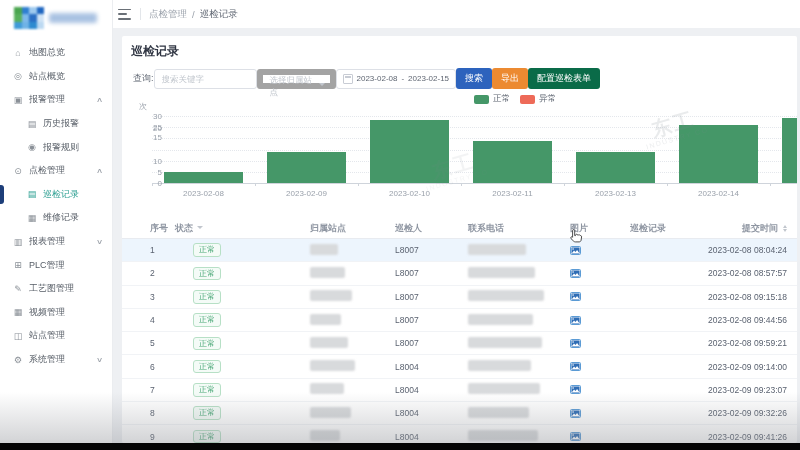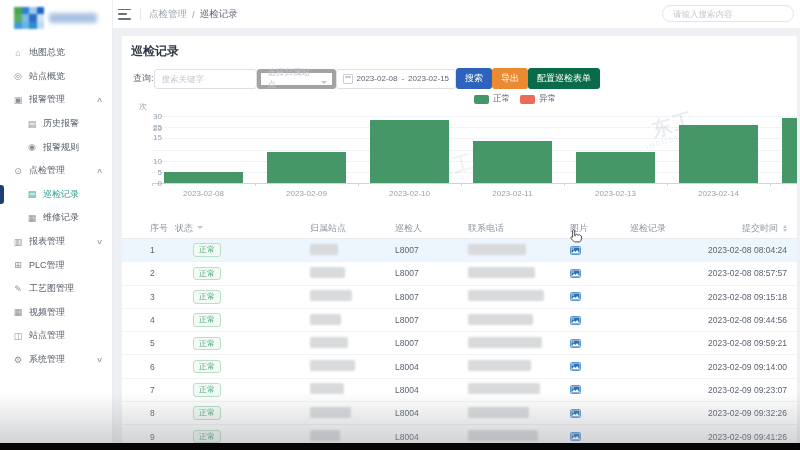--- a/index.html
+++ b/index.html
@@ -31,21 +31,21 @@
   #topsearch{position:absolute;right:6px;top:5px;width:132px;height:17px;border:1px solid #e0e3e8;border-radius:9px;background:#fff;font-size:8.5px;color:#5f6672;padding:0 10px;outline:none;box-sizing:border-box;}
   #topsearch::placeholder{color:#c3c8cf;}
 
   
   #card{position:absolute;left:122px;top:36px;width:675px;height:407px;background:#fff;border-radius:2px;overflow:hidden;z-index:1;}
   #page-title{margin:0;padding:7px 0 0 9px;font-size:12px;font-weight:bold;color:#2f3542;}
   #filters{display:flex;align-items:center;margin:8px 0 0 11px;font-size:9px;color:#5f6672;}
   .f-label{flex:none;}
   #kw-input{width:103px;height:20px;border:1px solid #dde0e6;border-radius:3px;font-size:8.5px;padding:0 7px;color:#5f6672;outline:none;box-sizing:border-box;flex:none;}
   #kw-input::placeholder{color:#c1c6cd;}
-  .f-select{position:relative;height:20px;border:4px solid #a3a3a3;border-radius:3px;display:flex;align-items:center;padding:0 16px 0 7px;color:#c1c6cd;font-size:8.5px;box-sizing:border-box;flex:none;cursor:pointer;background:#fff;}
+  .f-select{position:relative;height:20px;border:6px solid #a3a3a3;border-radius:3px;display:flex;align-items:flex-start;padding:0 16px 0 7px;color:#c1c6cd;font-size:8.5px;box-sizing:border-box;flex:none;cursor:pointer;background:#fff;}
   .caret-down{width:0;height:0;border:3px solid transparent;border-top:3.5px solid #c1c6cd;display:inline-block;position:absolute;right:5px;top:8px;}
   #date-range{height:20px;border:1px solid #dde0e6;border-radius:3px;display:flex;align-items:center;gap:4px;padding:0 6px;font-size:8px;color:#5f6672;box-sizing:border-box;flex:none;cursor:pointer;background:#fff;}
   .cal-icon{width:8px;height:8px;border:1px solid #c8ccd4;border-radius:1px;position:relative;flex:none;}
   .cal-icon::before{content:'';position:absolute;top:1.5px;left:1px;right:1px;height:1.5px;background:#c8ccd4;}
   .btn{height:21px;border:none;border-radius:3px;color:#fff;font-size:9px;padding:0 9px;cursor:pointer;flex:none;font-family:inherit;}
   #btn-search{background:#2d63bd;}
   #btn-export{background:#ec8a31;}
   #btn-config{background:#0a6b48;}
 
   
@@ -63,21 +63,21 @@
   .xtick{position:absolute;width:1px;height:3px;background:#cfd4db;top:90px;}
   .watermark{position:absolute;color:#7e8891;opacity:.16;transform:rotate(-16deg);text-align:center;pointer-events:none;line-height:1.1;}
   .watermark .wm-zh{font-size:20px;font-weight:bold;letter-spacing:2px;}
   .watermark .wm-en{font-size:7px;letter-spacing:1.5px;}
   #wm2{opacity:.09;}
 
   
   #tbl{margin-top:8px;}
   .grid-row{display:grid;grid-template-columns:25px 135px 85px 73px 102px 60px 77px 1fr;align-items:center;padding:0 10px 0 28px;}
   #thead{height:19px;font-size:9px;color:#8f96a2;border-bottom:1px solid #e8ebf0;}
-  .th{display:flex;align-items:center;gap:2px;}
+  .th{display:flex;align-items:center;gap:2px;font-weight:bold;}
   .th.right{justify-content:flex-end;}
   .th .caret-down{position:static;margin-left:2px;}
   .sort-updown{display:inline-flex;flex-direction:column;gap:1px;margin-left:3px;}
   .sort-updown i{width:0;height:0;border:2.5px solid transparent;display:block;}
   .sort-updown .su{border-bottom:3px solid #c1c6cd;}
   .sort-updown .sd{border-top:3px solid #c1c6cd;}
   .trow{height:22.3px;font-size:8.5px;color:#5a6270;border-bottom:1px solid #f1f3f6;}
   .trow.hov{background:#edf5fd;}
   .badge{display:inline-block;margin-left:18px;border:1px solid #b7e0c6;background:#f4fbf7;color:#4aa877;font-size:8px;border-radius:3px;padding:1px 5px;line-height:1.2;}
   .blur-block{height:11px;background:#d8dadc;border-radius:2px;filter:blur(1.3px);}
@@ -182,21 +182,20 @@
         <i></i>
         <i></i>
         <i></i>
       </span>
     <span class="tdivider"></span>
     <nav id="crumbs">
       <span>点检管理</span>
       <span>/</span>
       <span class="cur">巡检记录</span>
     </nav>
-    <input id="topsearch" placeholder="请输入搜索内容" style="">
   </header>
 
   <main id="card">
     <h2 id="page-title">巡检记录</h2>
 
     <div id="filters">
       <span class="f-label">查询:</span>
       <input id="kw-input" placeholder="搜索关键字" style="">
       <div class="f-select" style="width:79px">
         <span>选择归属站点</span>

